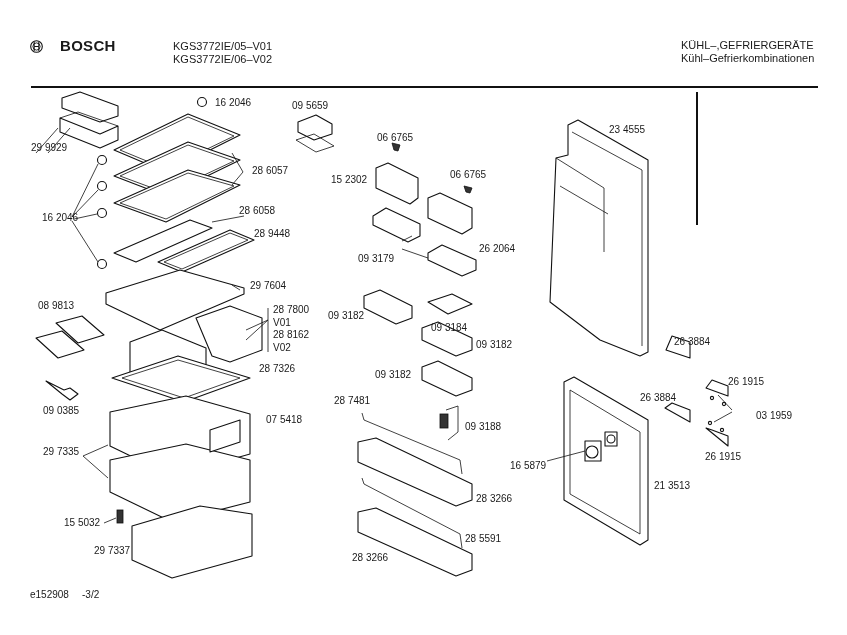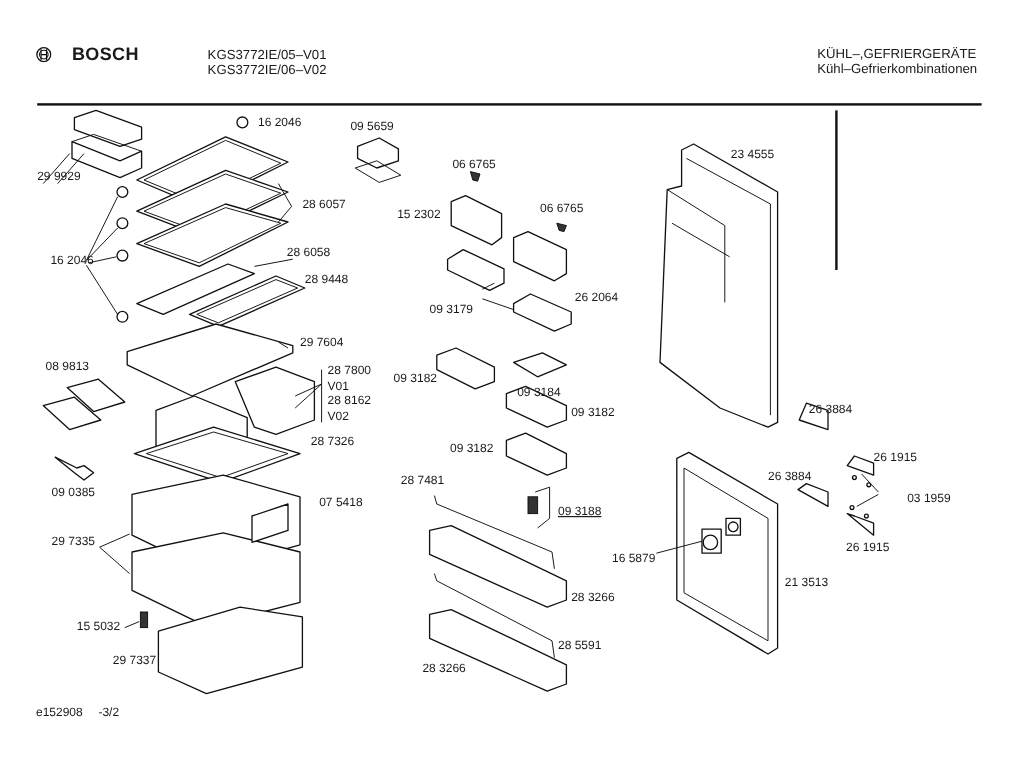--- a/index.html
+++ b/index.html
@@ -200,21 +200,21 @@
 <div class="abs lbl" style="left:377px;top:132px;">06 6765</div>
 <div class="abs lbl" style="left:331px;top:174px;">15 2302</div>
 <div class="abs lbl" style="left:450px;top:169px;">06 6765</div>
 <div class="abs lbl" style="left:479px;top:217px;margin-top:26px;">26 2064</div>
 <div class="abs lbl" style="left:358px;top:253px;">09 3179</div>
 <div class="abs lbl" style="left:431px;top:286px;margin-top:36px;">09 3184</div>
 <div class="abs lbl" style="left:328px;top:310px;">09 3182</div>
 <div class="abs lbl" style="left:476px;top:339px;">09 3182</div>
 <div class="abs lbl" style="left:375px;top:369px;">09 3182</div>
 <div class="abs lbl" style="left:334px;top:395px;">28 7481</div>
-<div class="abs lbl" style="left:465px;top:421px;text-decoration:underline;">09 3188</div>
+<div class="abs lbl" style="left:465px;top:421px;">09 3188</div>
 <div class="abs lbl" style="left:476px;top:493px;">28 3266</div>
 <div class="abs lbl" style="left:465px;top:533px;">28 5591</div>
 <div class="abs lbl" style="left:352px;top:552px;">28 3266</div>
 <div class="abs lbl" style="left:609px;top:124px;">23 4555</div>
 <div class="abs lbl" style="left:674px;top:336px;">26 3884</div>
 <div class="abs lbl" style="left:640px;top:392px;">26 3884</div>
 <div class="abs lbl" style="left:728px;top:376px;">26 1915</div>
 <div class="abs lbl" style="left:740px;top:410px;margin-left:16px;">03 1959</div>
 <div class="abs lbl" style="left:705px;top:451px;">26 1915</div>
 <div class="abs lbl" style="left:510px;top:460px;">16 5879</div>

